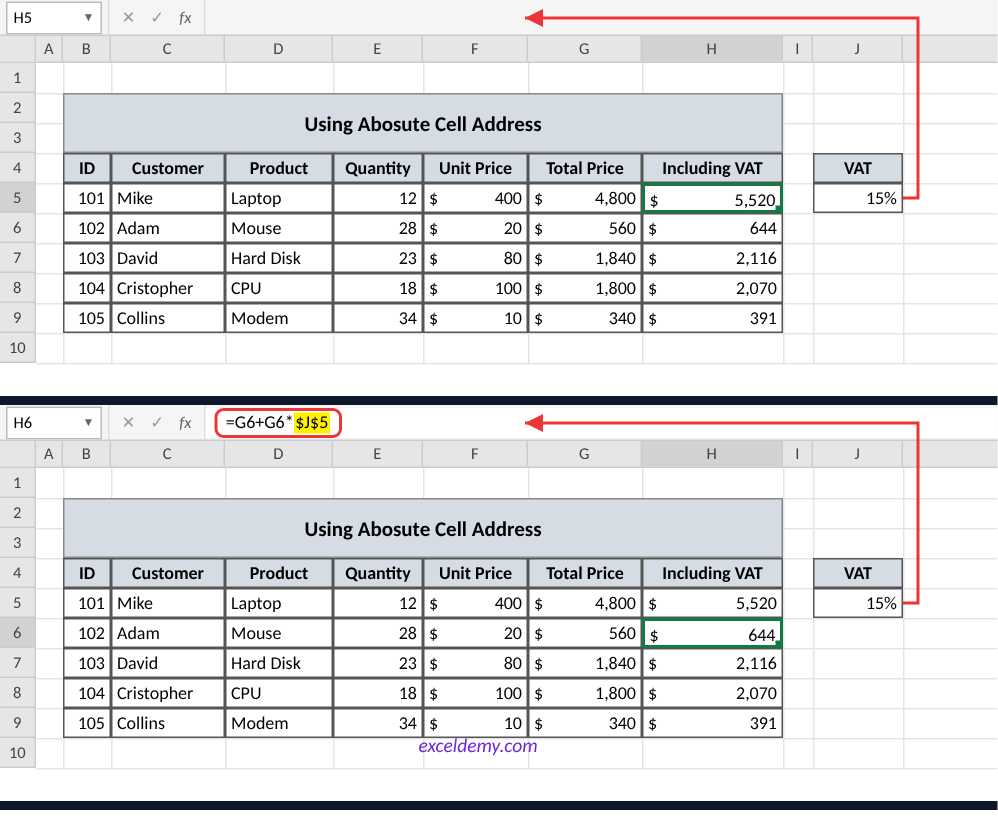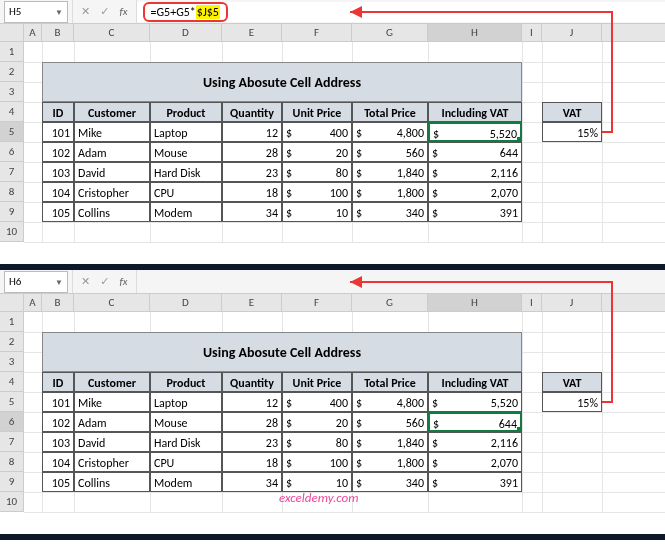--- a/index.html
+++ b/index.html
@@ -163,45 +163,40 @@
     height: 6px;
     background: #107c41;
   }
   .arrow-path {
     position: absolute;
     pointer-events: none;
     z-index: 5;
   }
   .watermark {
     position:absolute;
-    color:#ec4899;
+    color:#6d28d9;
     font-size:13px;
     font-style:italic;
     z-index:0;
   }
 </style>
 </head>
 <body>
 
 <div id="root">
     <div class="panel" style="height: 270px;">
       <div class="formula-bar">
     <div class="name-box">
       <span>H5</span>
       <span class="dd-arrow">▼</span>
     </div>
     <div class="fb-icons">
       <span>✕</span>
       <span>✓</span>
       <span class="fx">fx</span>
-    </div>
-    <div class="formula-box">
-      <span class="formula-highlight">
-        <span>=G5+G5*</span><span class="abs-ref">$J$5</span>
-      </span>
     </div>
       </div>
       <div class="col-headers">
         <div class="rownum-spacer"></div>
         <div class="col-h" style="width:18px">A</div>
         <div class="col-h" style="width:32px">B</div>
         <div class="col-h" style="width:76px">C</div>
         <div class="col-h" style="width:72px">D</div>
         <div class="col-h" style="width:60px">E</div>
         <div class="col-h" style="width:70px">F</div>
@@ -350,20 +345,25 @@
       <div class="formula-bar">
     <div class="name-box">
       <span>H6</span>
       <span class="dd-arrow">▼</span>
     </div>
     <div class="fb-icons">
       <span>✕</span>
       <span>✓</span>
       <span class="fx">fx</span>
     </div>
+    <div class="formula-box">
+      <span class="formula-highlight">
+        <span>=G6+G6*</span><span class="abs-ref">$J$5</span>
+      </span>
+    </div>
       </div>
       <div class="col-headers">
         <div class="rownum-spacer"></div>
         <div class="col-h" style="width:18px">A</div>
         <div class="col-h" style="width:32px">B</div>
         <div class="col-h" style="width:76px">C</div>
         <div class="col-h" style="width:72px">D</div>
         <div class="col-h" style="width:60px">E</div>
         <div class="col-h" style="width:70px">F</div>
         <div class="col-h" style="width:76px">G</div>

